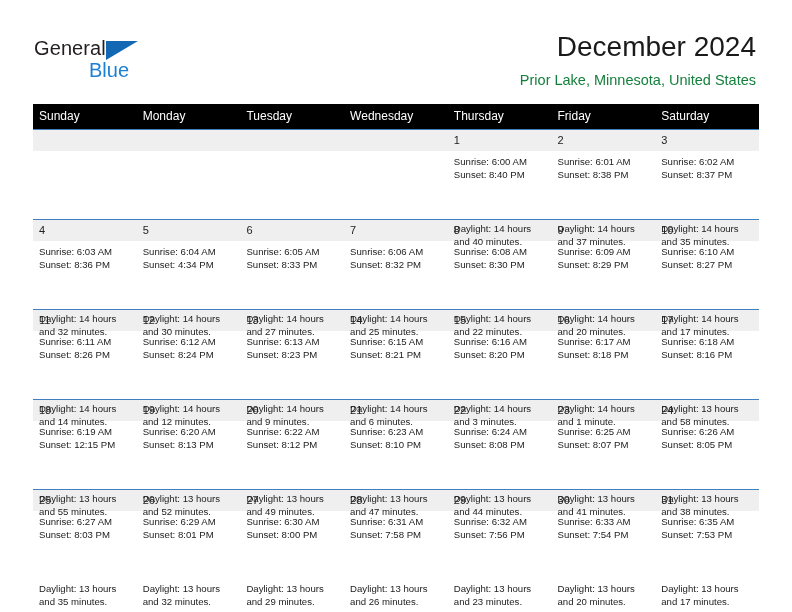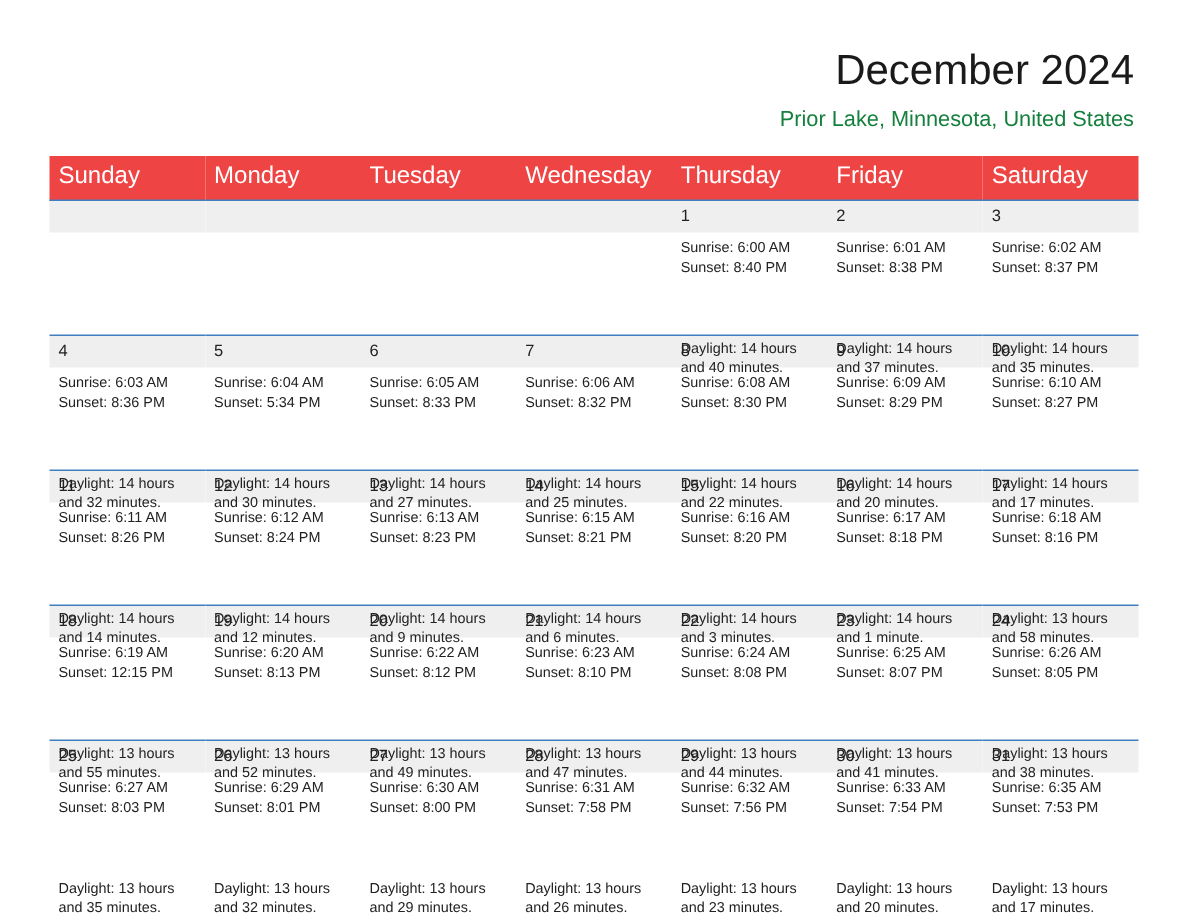--- a/index.html
+++ b/index.html
@@ -92,23 +92,23 @@
     left: 33px;
     top: 104px;
     width: 726px;
   }
   table.cal {
     width: 726px;
     border-collapse: collapse;
     table-layout: fixed;
   }
   table.cal th {
-    background: #ef4444;
+    background: #000000;
     color: #ffffff;
-    font-size: 16px;
+    font-size: 12px;
     font-weight: normal;
     text-align: left;
     padding: 5px 0 6px 6px;
     height: 11px;
     border: none;
   }
   table.cal td {
     vertical-align: top;
     padding: 0;
     border: none;
@@ -149,20 +149,25 @@
     margin-top: 40px;
   }
 </style>
 </head>
 <body>
 
 <div class="page">
 
   <div class="masthead">
 
+    <div class="logo">
+      <span class="logo-general">General</span>
+      <span class="logo-tri"></span>
+      <span class="logo-blue">Blue</span>
+    </div>
 
     <div class="title-block">
       <div class="cal-title">December 2024</div>
       <div class="cal-subtitle">Prior Lake, Minnesota, United States</div>
     </div>
 
   </div>
 
   <div class="cal-wrap">
     <table class="cal">
@@ -239,21 +244,21 @@
                   <div>Sunset: 8:36 PM</div>
                   <div class="dl-wrap">Daylight: 14 hours and 32 minutes.</div>
                 </div>
               </div>
             </td>
             <td>
               <div class="cell">
                 <div class="daynum">5</div>
                 <div class="info">
                   <div>Sunrise: 6:04 AM</div>
-                  <div>Sunset: 5:34 PM</div>
+                  <div>Sunset: 4:34 PM</div>
                   <div class="dl-wrap">Daylight: 14 hours and 30 minutes.</div>
                 </div>
               </div>
             </td>
             <td>
               <div class="cell">
                 <div class="daynum">6</div>
                 <div class="info">
                   <div>Sunrise: 6:05 AM</div>
                   <div>Sunset: 8:33 PM</div>

